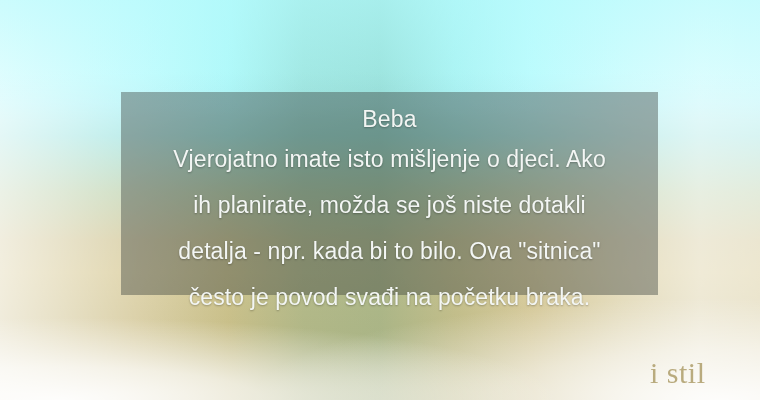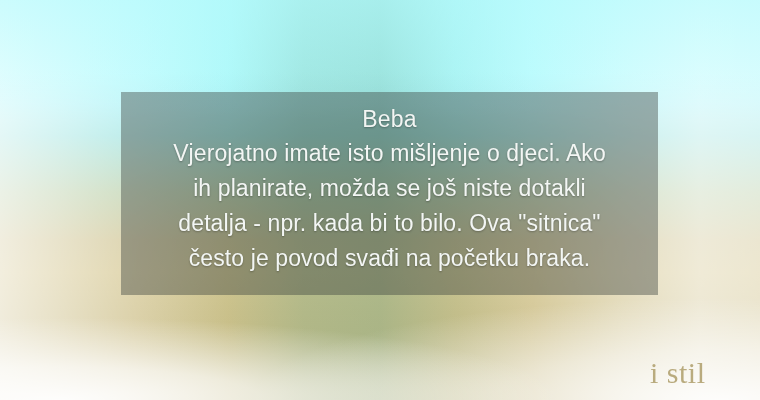--- a/index.html
+++ b/index.html
@@ -95,21 +95,21 @@
     line-height: 34px;
     letter-spacing: 0.2px;
     text-align: center;
     font-weight: 400;
     text-shadow: 0 1px 2px rgba(0,0,0,0.28);
   }
 
   #quote-body {
     color: #f3f6f4;
     font-size: 23px;
-    line-height: 35px;
+    line-height: 46px;
     text-align: center;
     font-weight: 400;
     letter-spacing: 0.1px;
     text-shadow: 0 1px 2px rgba(0,0,0,0.28);
     margin: 0;
     padding: 0 2px;
     white-space: pre-line;
   }
 
   

